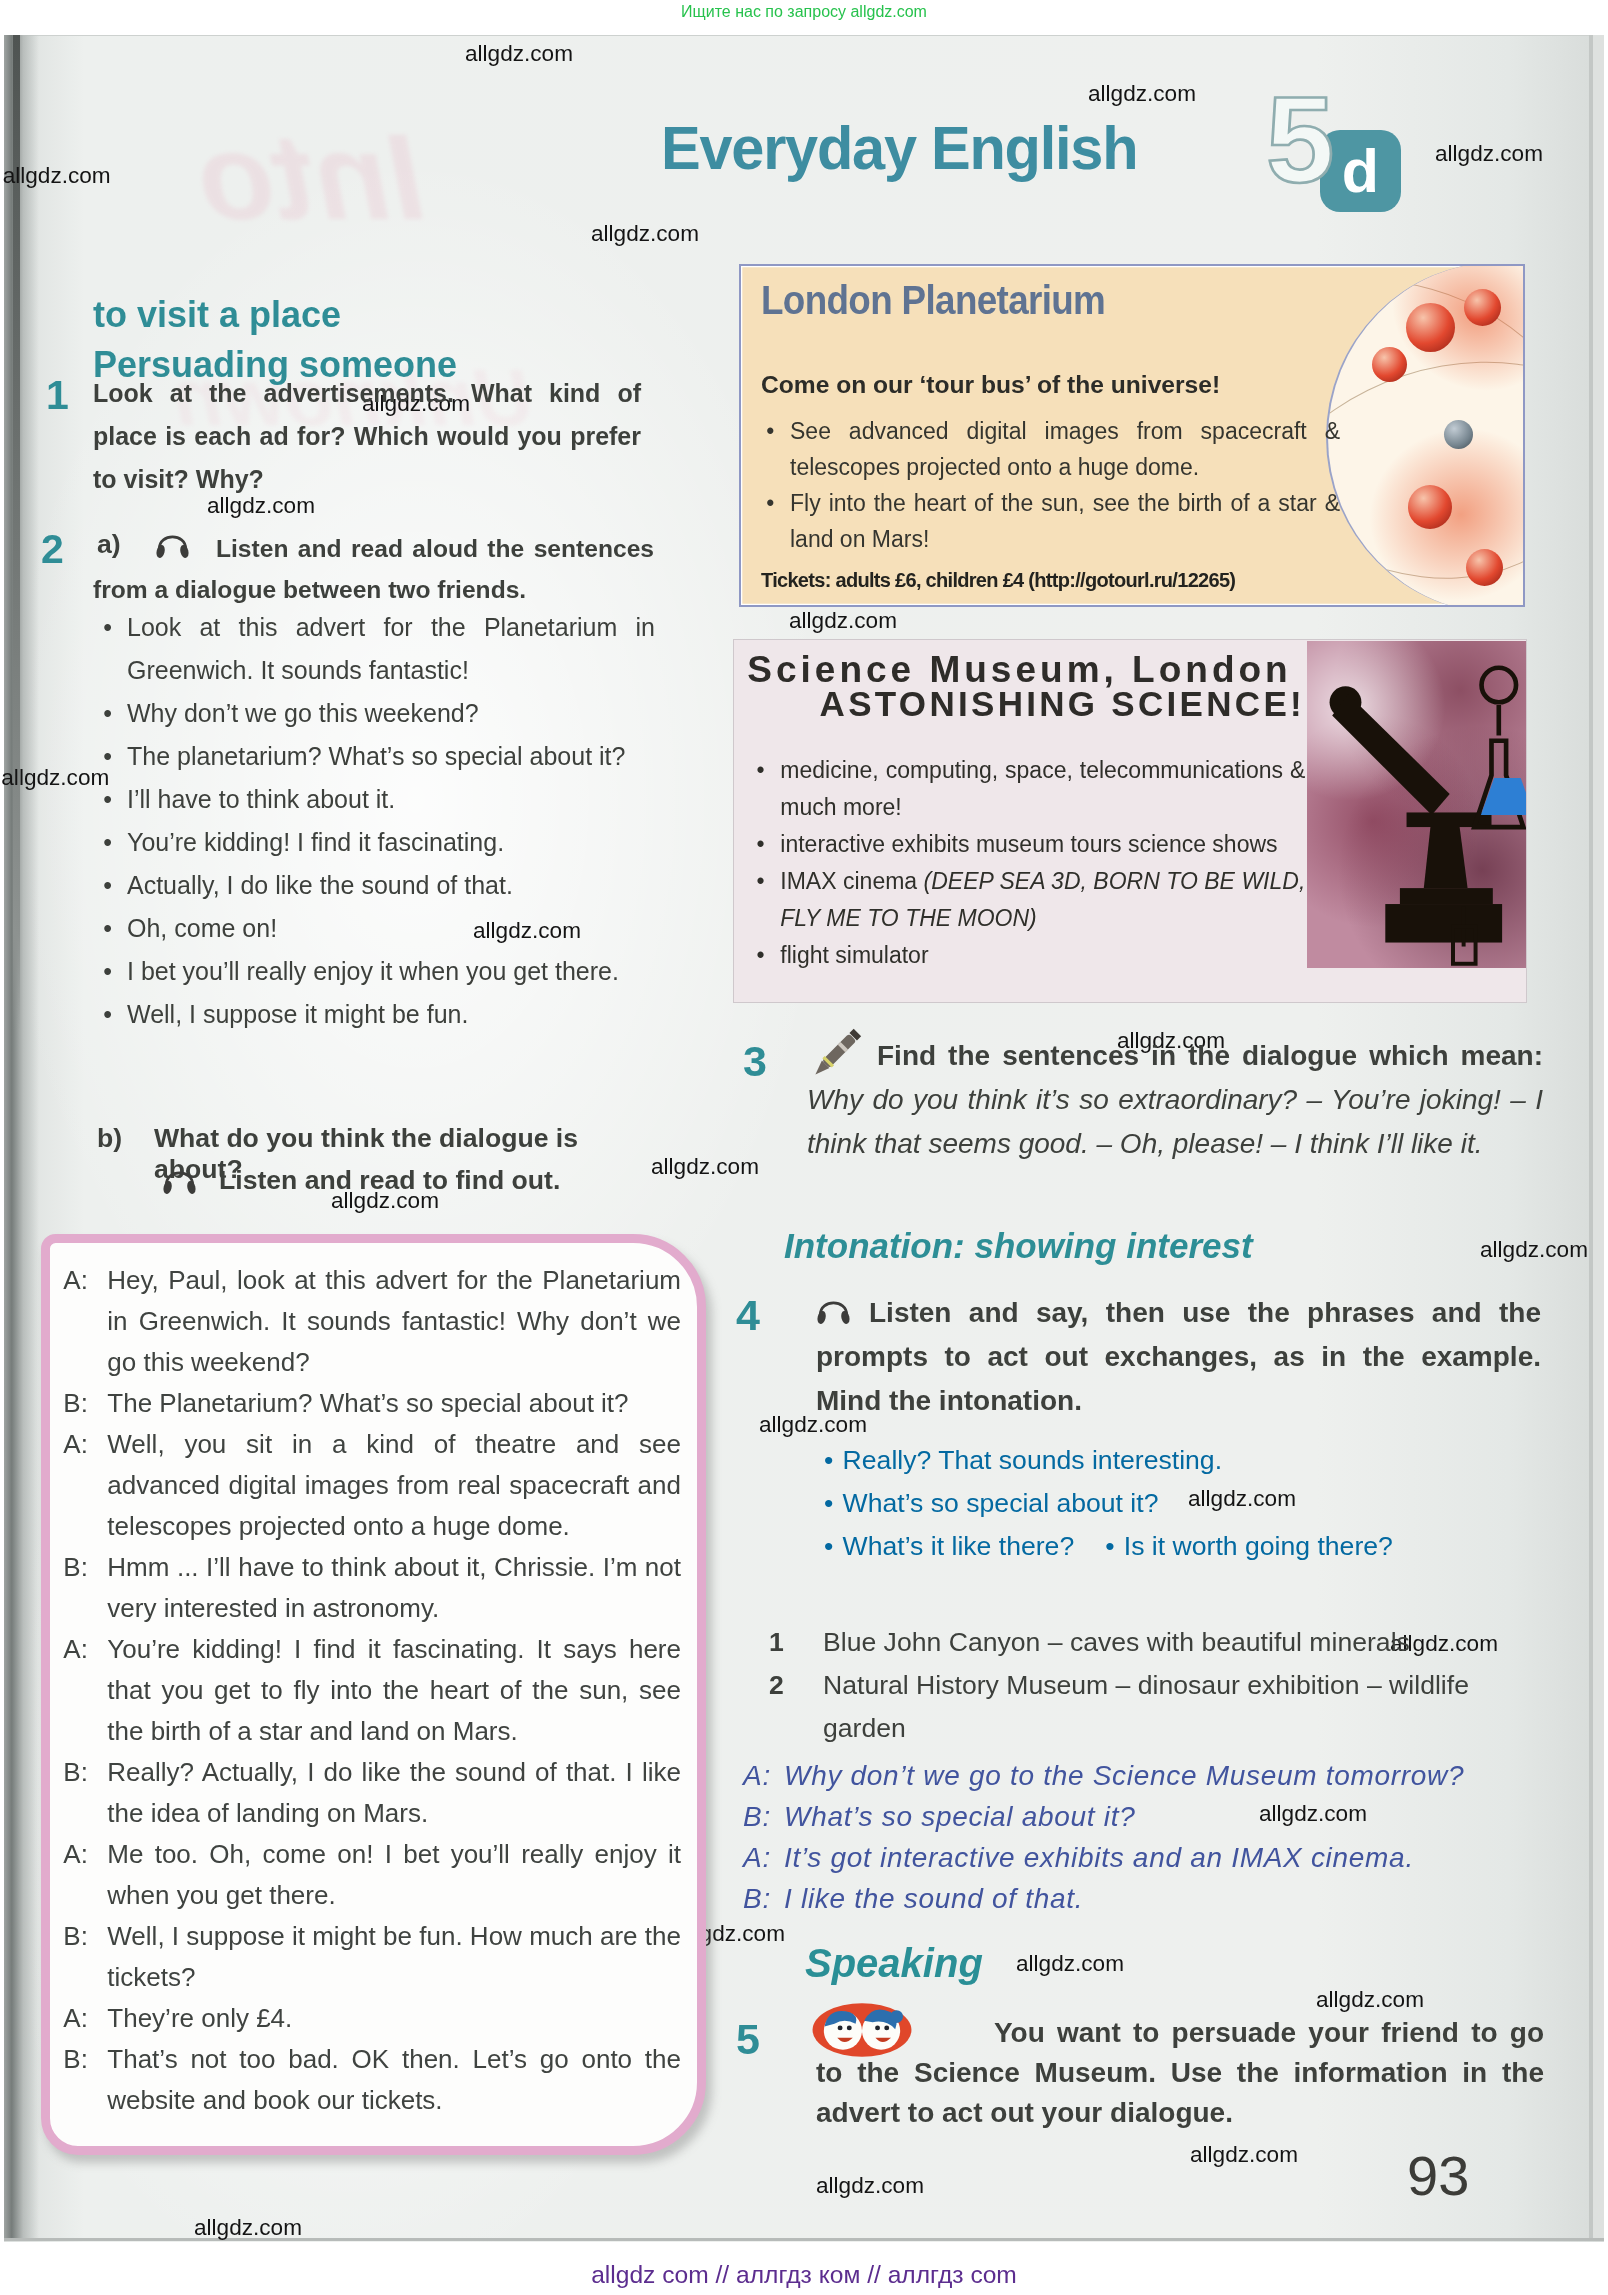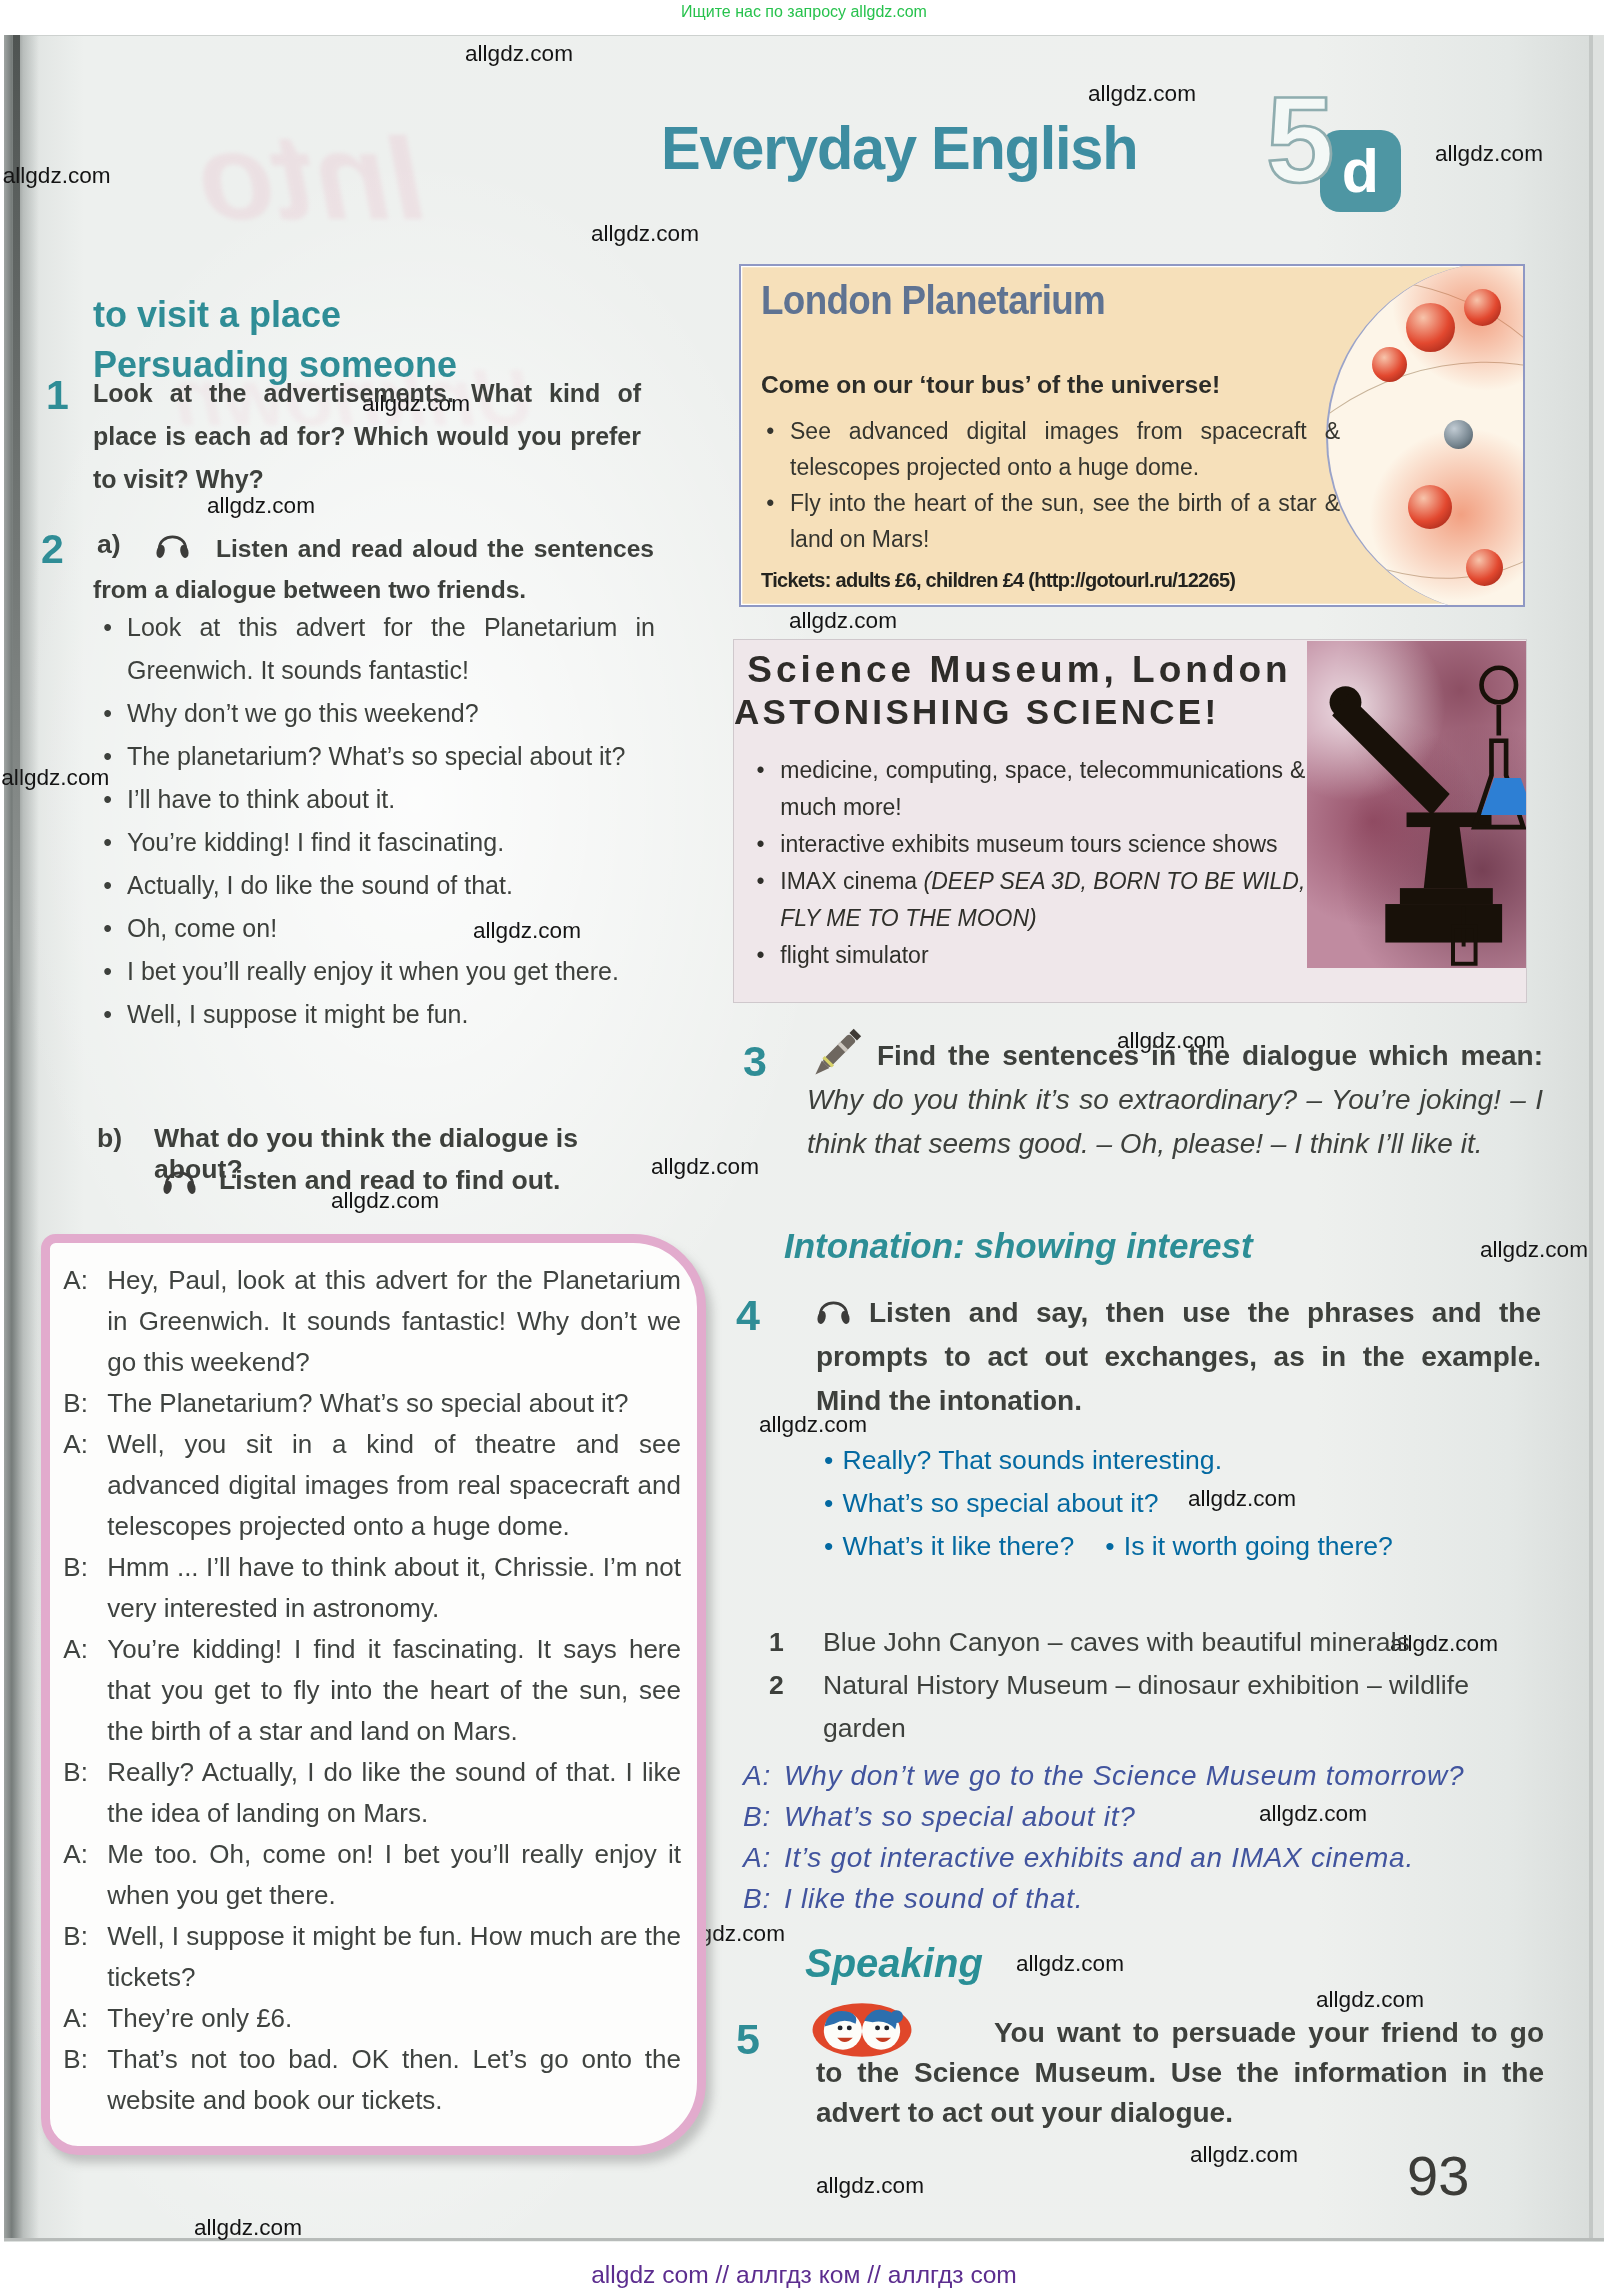--- a/index.html
+++ b/index.html
@@ -84,21 +84,21 @@
            border-left:2.7px solid #9aa3c9;overflow:hidden;}
   .orbit{position:absolute;border:1.3px solid #c8b49a;border-radius:50%;}
   .o1{left:-106px;top:26.6px;width:372px;height:279px;transform:rotate(24deg);}
   .o2{left:-80px;top:106px;width:399px;height:286px;transform:rotate(-18deg);}
   .streak{position:absolute;background:radial-gradient(ellipse at 50% 50%,rgba(233,90,45,.55),rgba(233,90,45,0) 70%);}
   .planet{position:absolute;border-radius:50%;background:radial-gradient(circle at 35% 30%,#f7c4ab,#e2482f 55%,#8e1d12);}
   .planet-gray{position:absolute;border-radius:50%;background:radial-gradient(circle at 35% 30%,#c2ccd4,#76858f 60%,#3f4a52);}
 
   .ad2{left:733px;top:639px;width:794px;height:364px;background:#efe7ea;border:1.3px solid #cfc8cc;box-sizing:border-box;overflow:hidden;}
   .ad2-t1{left:0;top:9.3px;width:571px;text-align:center;font-size:37px;font-weight:bold;color:#2e2c29;letter-spacing:4px;white-space:nowrap;}
-  .ad2-t2{left:0;top:44px;width:571px;text-align:left;font-size:35px;font-weight:bold;color:#2e2c29;letter-spacing:3.3px;white-space:nowrap;margin-top:8px;}
+  .ad2-t2{left:0;top:44px;width:571px;text-align:right;font-size:35px;font-weight:bold;color:#2e2c29;letter-spacing:3.3px;white-space:nowrap;}
   .ad2-bullets{left:17.3px;top:100px;width:554px;font-size:23px;line-height:37px;color:#2f2f2a;margin-top:12px;}
   .ad2-free{left:17.3px;top:325px;width:598px;font-size:24px;color:#23231f;}
   .ad2-art{left:573px;top:1.3px;width:219px;height:327px;
     background:
       radial-gradient(circle at 20% 20%,rgba(255,255,255,.7),rgba(255,255,255,0) 30%),
       radial-gradient(circle at 70% 15%,rgba(90,20,40,.5),rgba(90,20,40,0) 40%),
       radial-gradient(circle at 30% 55%,rgba(120,40,65,.6),rgba(120,40,65,0) 45%),
       radial-gradient(circle at 80% 70%,rgba(70,15,35,.6),rgba(70,15,35,0) 50%),
       #c08ba0;}
 
@@ -254,21 +254,21 @@
     <div class="turn">
         <span class="spk">A:</span>
         <span class="txt">Me too. Oh, come on! I bet you’ll really enjoy it when you get there.</span>
       </div>
     <div class="turn">
         <span class="spk">B:</span>
         <span class="txt">Well, I suppose it might be fun. How much are the tickets?</span>
       </div>
     <div class="turn">
         <span class="spk">A:</span>
-        <span class="txt">They’re only £6.</span>
+        <span class="txt">They’re only £4.</span>
       </div>
     <div class="turn">
         <span class="spk">B:</span>
         <span class="txt">That’s not too bad. OK then. Let’s go onto the website and book our tickets.</span>
       </div>
   </div>
 
   <div class="abs ad1">
     <div class="abs ad1-art">
       <div class="orbit o1"></div>

